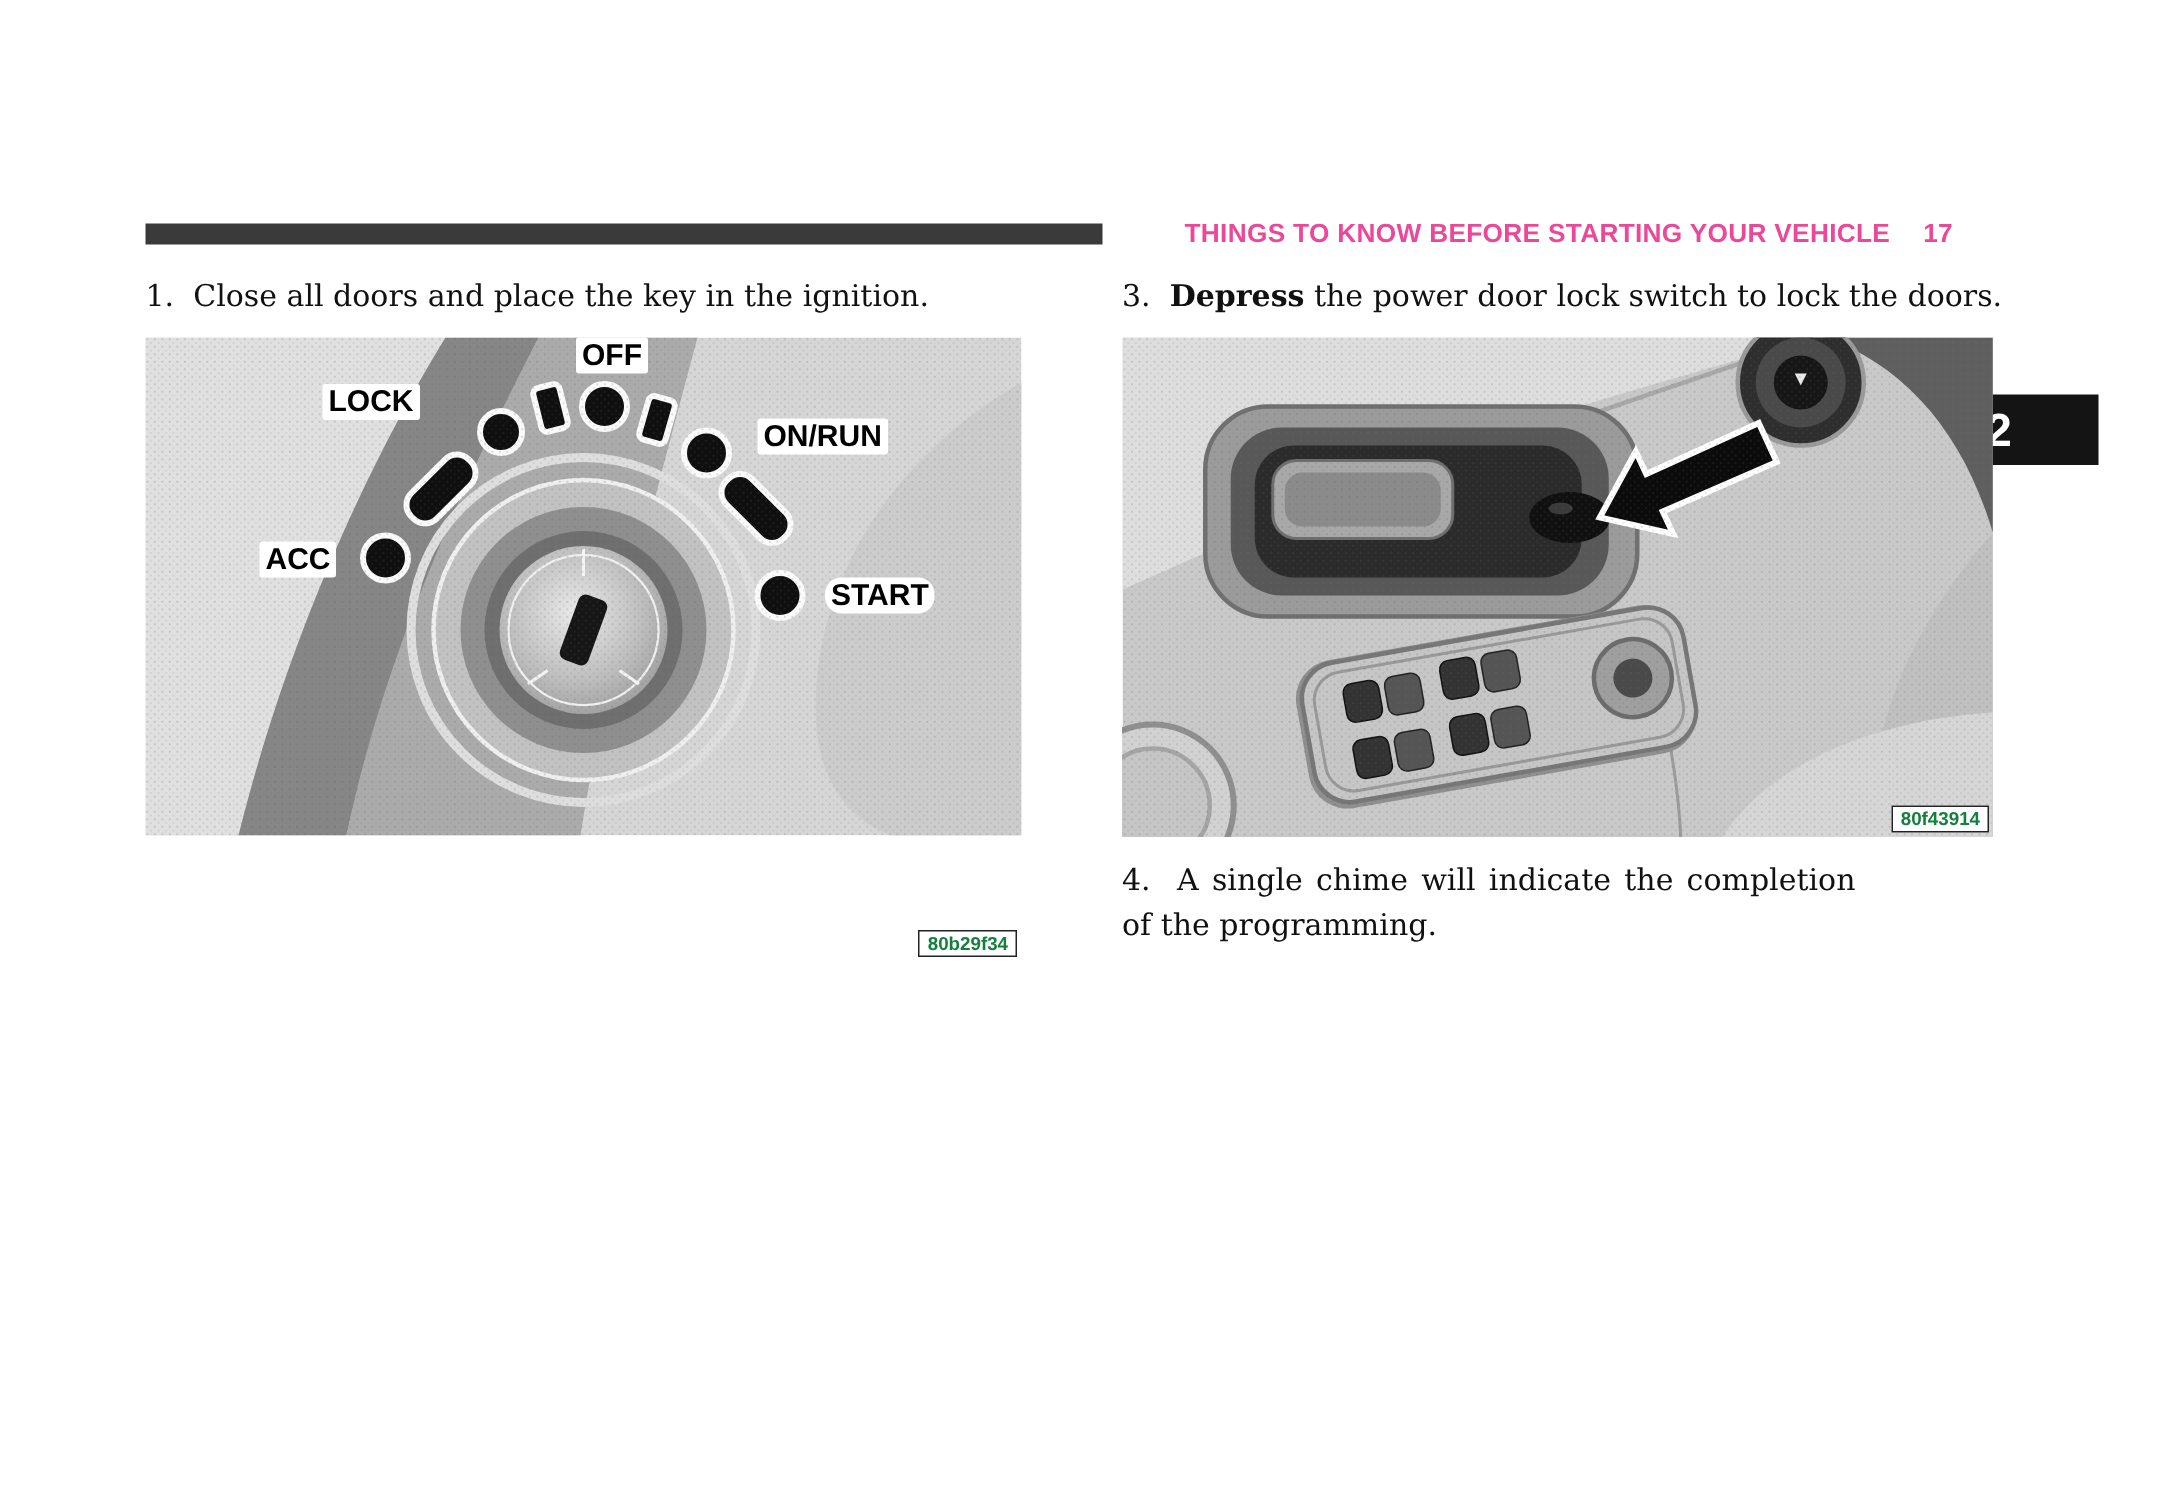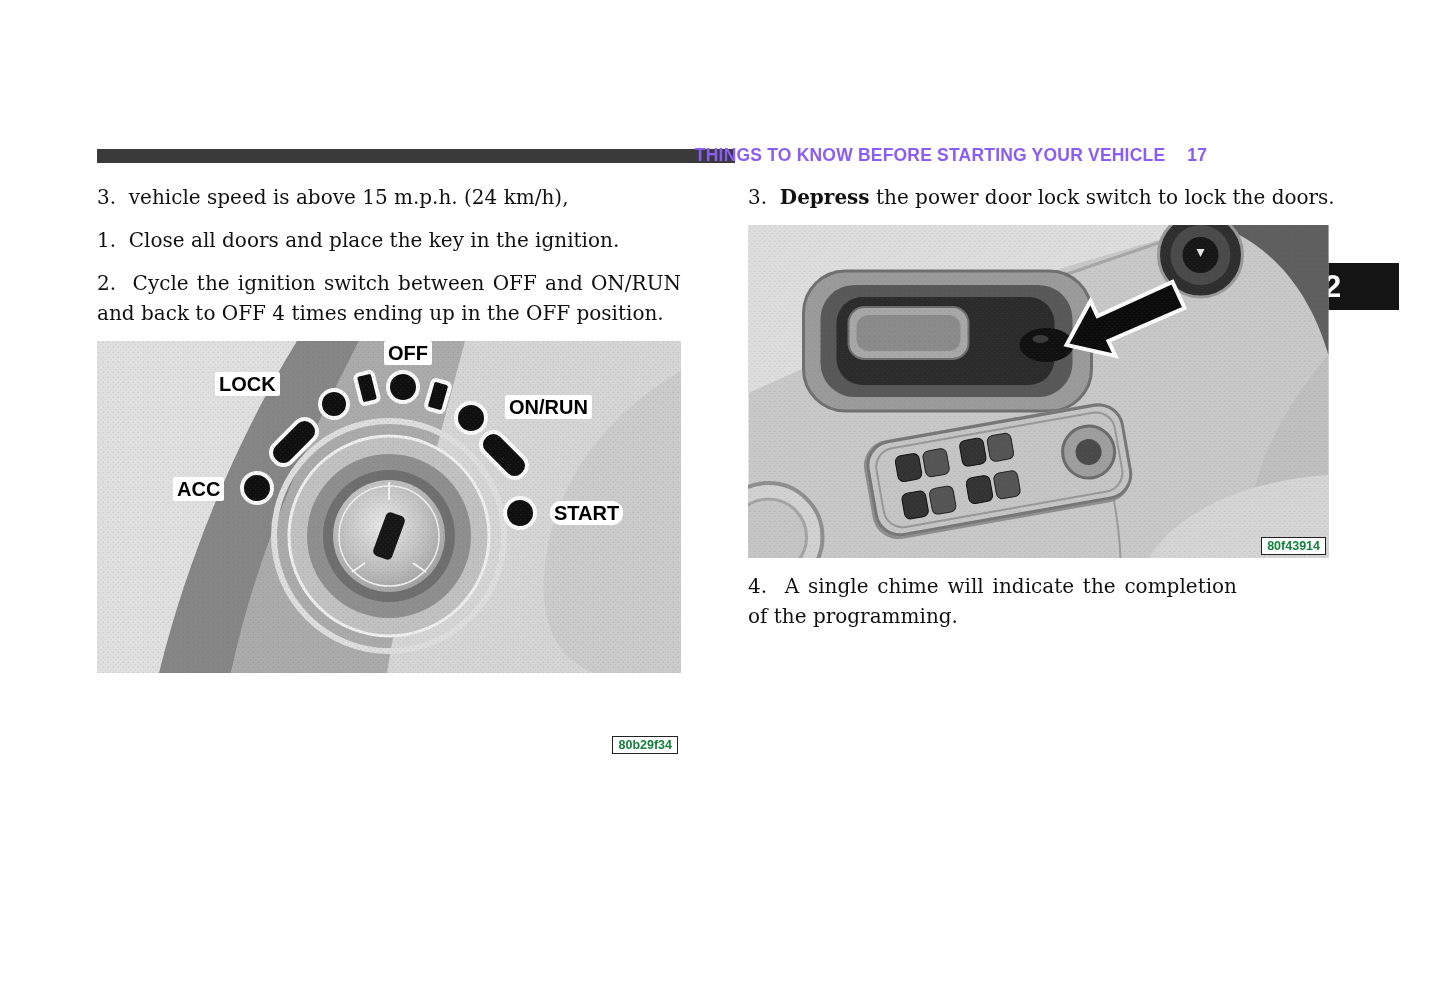--- a/index.html
+++ b/index.html
@@ -3,23 +3,23 @@
 <meta charset="utf-8">
 <style>
   * { margin:0; padding:0; box-sizing:border-box; }
   html,body { background:#ffffff; }
   .page {
     position:relative; width:1445px; height:998px; background:#fff;
     font-family:"DejaVu Serif","Liberation Serif",serif; color:#111; overflow:hidden;
   }
   .header-bar { position:absolute; left:97px; top:149px; width:638px; height:14px; background:#3a3a3a; }
   .header-text {
-    position:absolute; left:600px; top:145px; width:702px; text-align:center;
+    position:absolute; left:600px; top:145px; width:702px; text-align:right;
     font-family:"Liberation Sans",sans-serif; font-weight:bold; font-size:17.5px;
-    line-height:21px; letter-spacing:.2px; white-space:nowrap; color:#8b5cf6;
+    line-height:21px; letter-spacing:.2px; white-space:nowrap; color:#ec4899;
   }
   .header-text .pgnum { margin-left:22px; }
   .section-tab {
     position:absolute; left:1312px; top:263px; width:87px; height:47px; background:#141414;
     color:#fff; font-family:"Liberation Sans",sans-serif; font-weight:bold; font-size:31px;
     display:flex; align-items:center; padding-left:12px;
   }
   .col { position:absolute; top:182px; }
   .col.left  { left:97px;  width:584px; }
   .col.right { left:748px; width:489px; }
@@ -54,23 +54,21 @@
 
   <div class="header-text">
     <span>THINGS TO KNOW BEFORE STARTING YOUR VEHICLE</span><span class="pgnum">17</span>
   </div>
 
   <div class="section-tab">
     <span>2</span>
   </div>
 
   <div class="col left">
-    <p class="body">3.&nbsp; vehicle speed is above 15 m.p.h. (24 km/h),</p>
     <p class="body">1.&nbsp; Close all doors and place the key in the ignition.</p>
-    <p class="body">2.&nbsp; Cycle the ignition switch between OFF and ON/RUN and back to OFF 4 times ending up in the OFF position.</p>
 
     <figure class="fig ignition">
       <svg viewBox="0 0 584 332" width="584" height="332">
         <defs>
           <pattern id="ht1" width="5" height="5" patternUnits="userSpaceOnUse">
             <circle cx="1.2" cy="1.2" r="0.7" fill="#555"></circle>
             <circle cx="3.7" cy="3.7" r="0.6" fill="#777"></circle>
           </pattern>
           <radialGradient id="keyface" cx="45%" cy="40%" r="75%">
             <stop offset="0%" stop-color="#e9e9e9"></stop>

